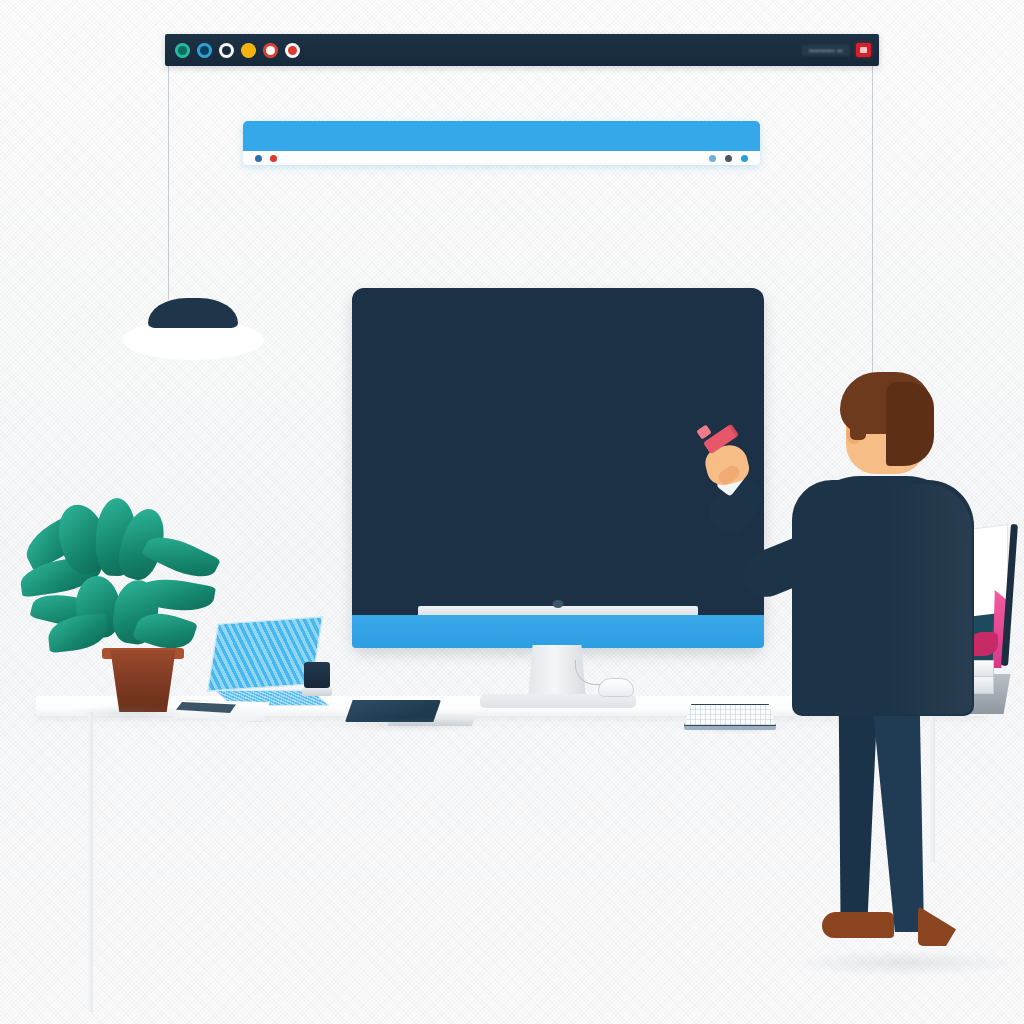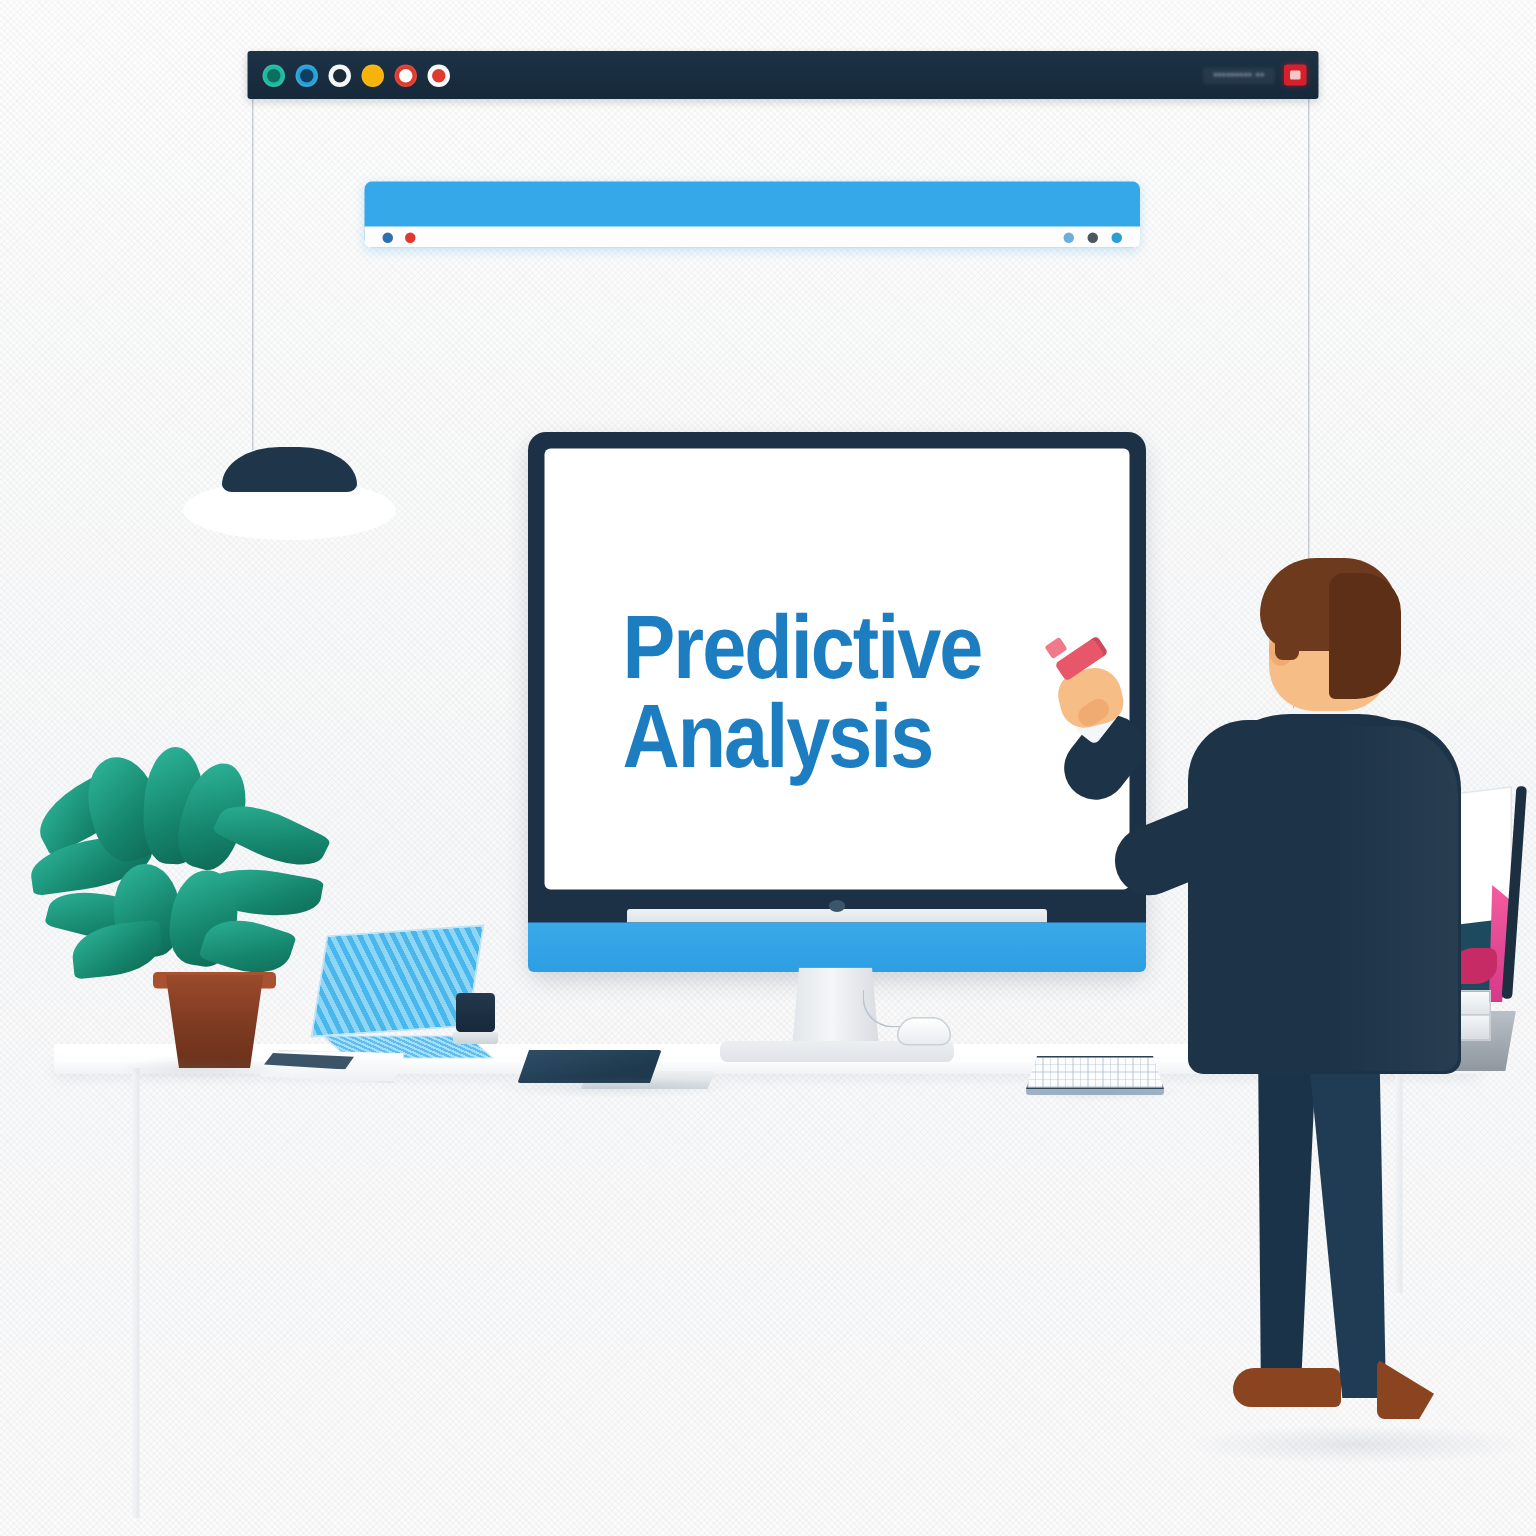--- a/index.html
+++ b/index.html
@@ -356,26 +356,20 @@
   <div id="paper-sheets"></div>
   <div id="paper-dark"></div>
 
   <div id="device">
     <div class="scr"></div>
     <div class="stand"></div>
   </div>
 
   <div id="monitor">
     <div class="bezel"></div>
-    <div class="screen">
-      <div class="screen-title">
-        <span>Predictive</span>
-        <span>Analysis</span>
-      </div>
-    </div>
     <div class="chinbar"></div>
     <div class="camdot"></div>
     <div class="blueband"></div>
   </div>
   <div id="stand-neck"></div>
   <div id="stand-base"></div>
 
   <div id="mousecable"></div>
   <div id="mouse"></div>
 

